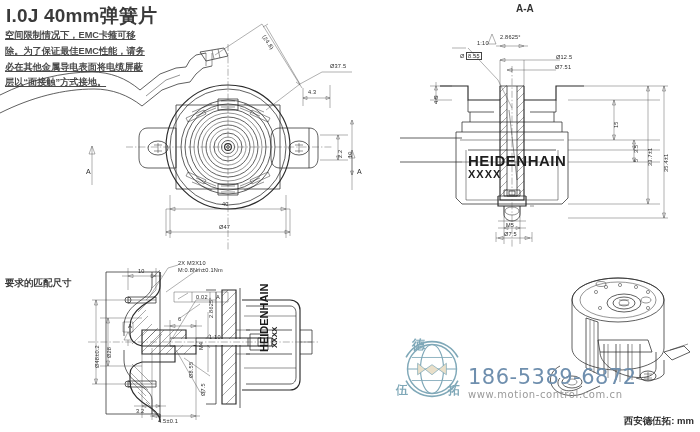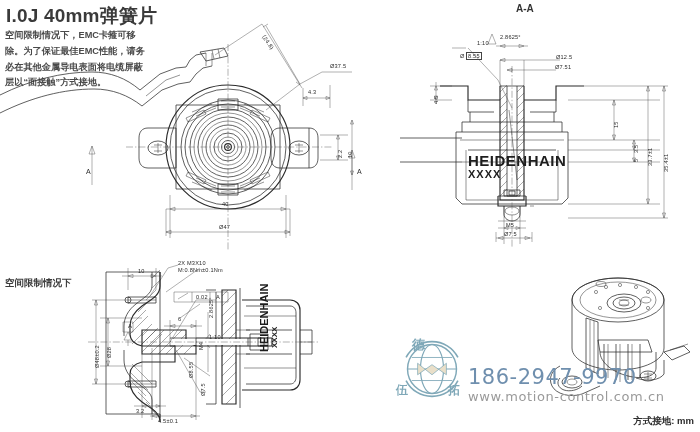--- a/index.html
+++ b/index.html
@@ -32,20 +32,21 @@
     white-space: nowrap;
   }
   .desc {
     position: absolute;
     left: 5px; top: 28px;
     width: 146px;
     font-size: 9.2px;
     line-height: 1.72;
     font-weight: 700;
     color: #4a4a4a;
+    text-decoration: underline;
   }
   .sec-label {
     position: absolute;
     font-size: 10px;
     font-weight: 700;
     color: #333;
   }
   .mate-label {
     position: absolute;
     left: 5px; top: 277px;
@@ -118,21 +119,21 @@
     font-size: 21px;
     font-weight: 400;
     letter-spacing: .5px;
     color: #6f8fae;
     white-space: nowrap;
     font-family: "DejaVu Sans", sans-serif;
   }
   .wm-url {
     position: absolute;
     left: 468px; top: 389px;
-    font-size: 13px;
+    font-size: 10px;
     letter-spacing: .6px;
     color: #9a9a9a;
     white-space: nowrap;
     font-family: "DejaVu Sans", sans-serif;
   }
   .brand {
     position: absolute;
     font-weight: 700;
     color: #1d1d1d;
     white-space: nowrap;
@@ -142,23 +143,23 @@
 <body>
 
 <div class="page">
 
   <div class="title">I.0J 40mm弹簧片</div>
 
   <div class="desc">空间限制情况下，EMC卡箍可移除。为了保证最佳EMC性能，请务必在其他金属导电表面将电缆屏蔽层以“面接触”方式接地。</div>
 
   <div class="sec-label" style="left:516px; top:3px;">A-A</div>
 
-  <div class="mate-label">空间限制情况下</div>
-
-  <div class="units">方式接地: mm</div>
+  <div class="mate-label">要求的匹配尺寸</div>
+
+  <div class="units">西安德伍拓: mm</div>
 
   <svg class="layer" viewBox="0 0 700 432">
 
     <g>
 
       <path class="ln" d="M0,95 C30,80 62,72 92,72 C110,72 126,78 140,90"></path>
       <path class="ln" d="M0,113 C32,97 64,89 94,89 C112,89 128,95 142,106"></path>
       <path class="ln" d="M140,90 L160,74 L176,68 L186,67"></path>
       <path class="ln" d="M142,106 L162,90 L178,84 L190,82"></path>
       <path class="ln-t" d="M146,96 L166,80 L180,75"></path>
@@ -636,16 +637,16 @@
     <path d="M86,34 A40,40 0 0 0 50,12" fill="none" stroke="#7fa8b8" stroke-width="2.2"></path>
     <path d="M86,66 A40,40 0 0 1 50,88" fill="none" stroke="#7fa8b8" stroke-width="2.2"></path>
   </svg>
   <div style="position:absolute;left:412px;top:336px;font-size:13px;color:#7fa8b8;
               font-weight:700;">德</div>
   <div style="position:absolute;left:396px;top:382px;font-size:12px;color:#7fa8b8;
               font-weight:700;">伍</div>
   <div style="position:absolute;left:448px;top:382px;font-size:12px;color:#7fa8b8;
               font-weight:700;">拓</div>
 
-  <div class="wm-phone">186-2947-9970</div>
+  <div class="wm-phone">186-5389-6872</div>
   <div class="wm-url">www.motion-control.com.cn</div>
 
 </div>
 
 </body></html>

